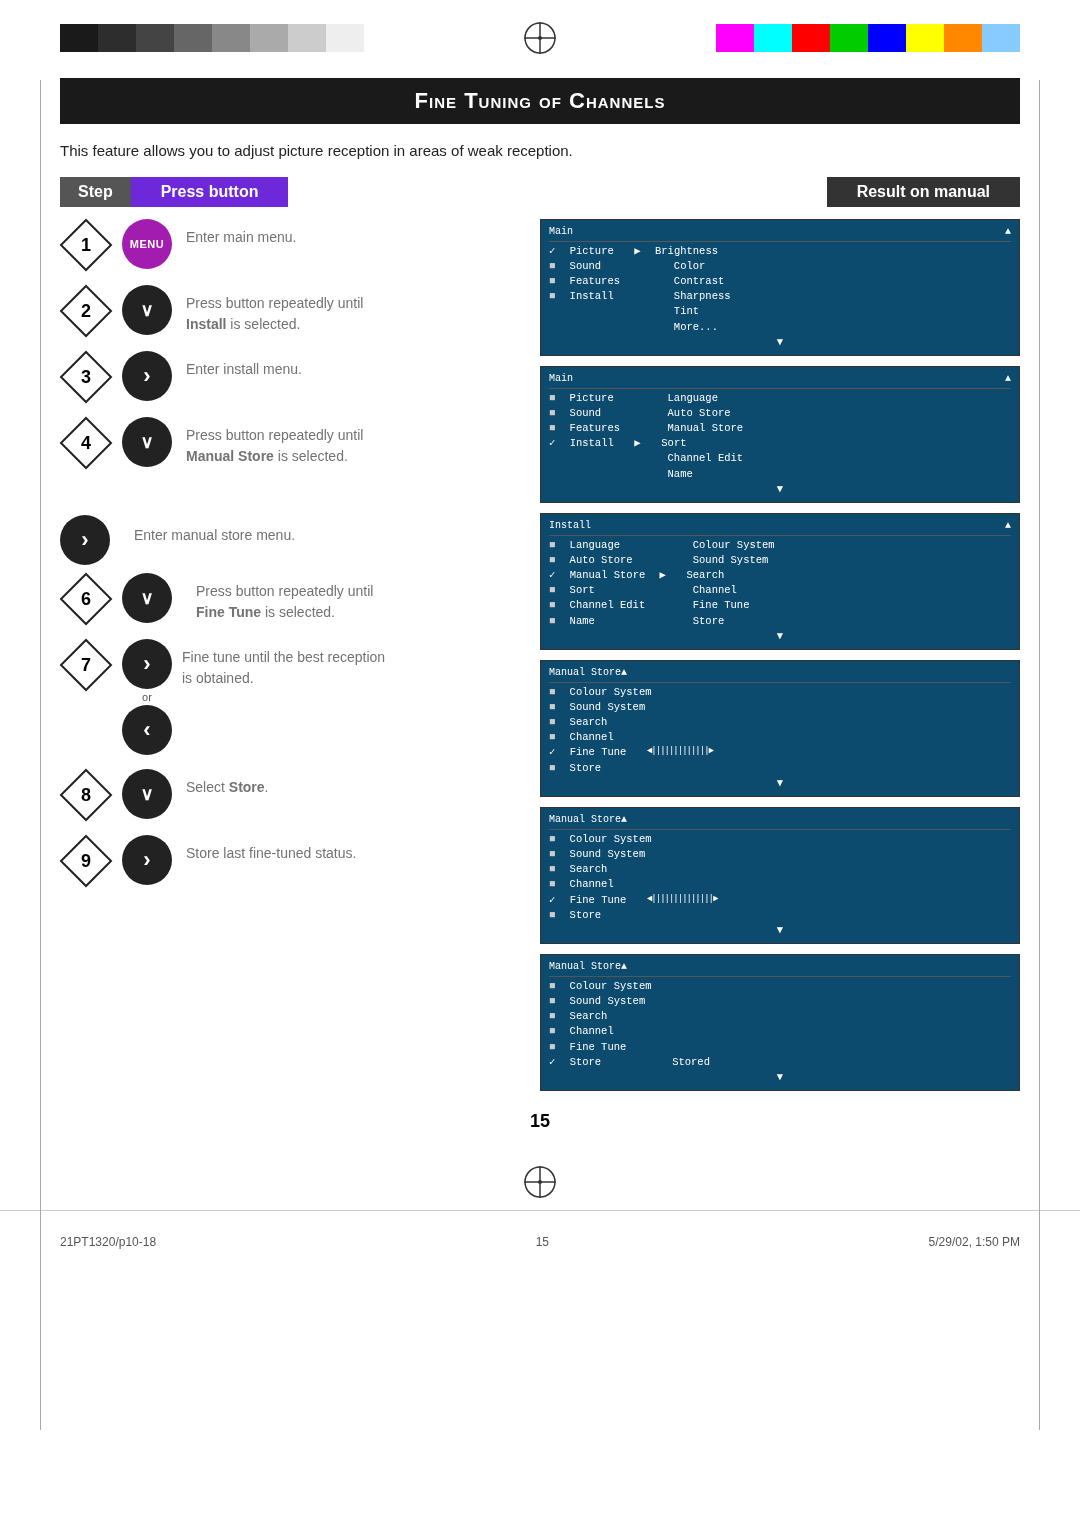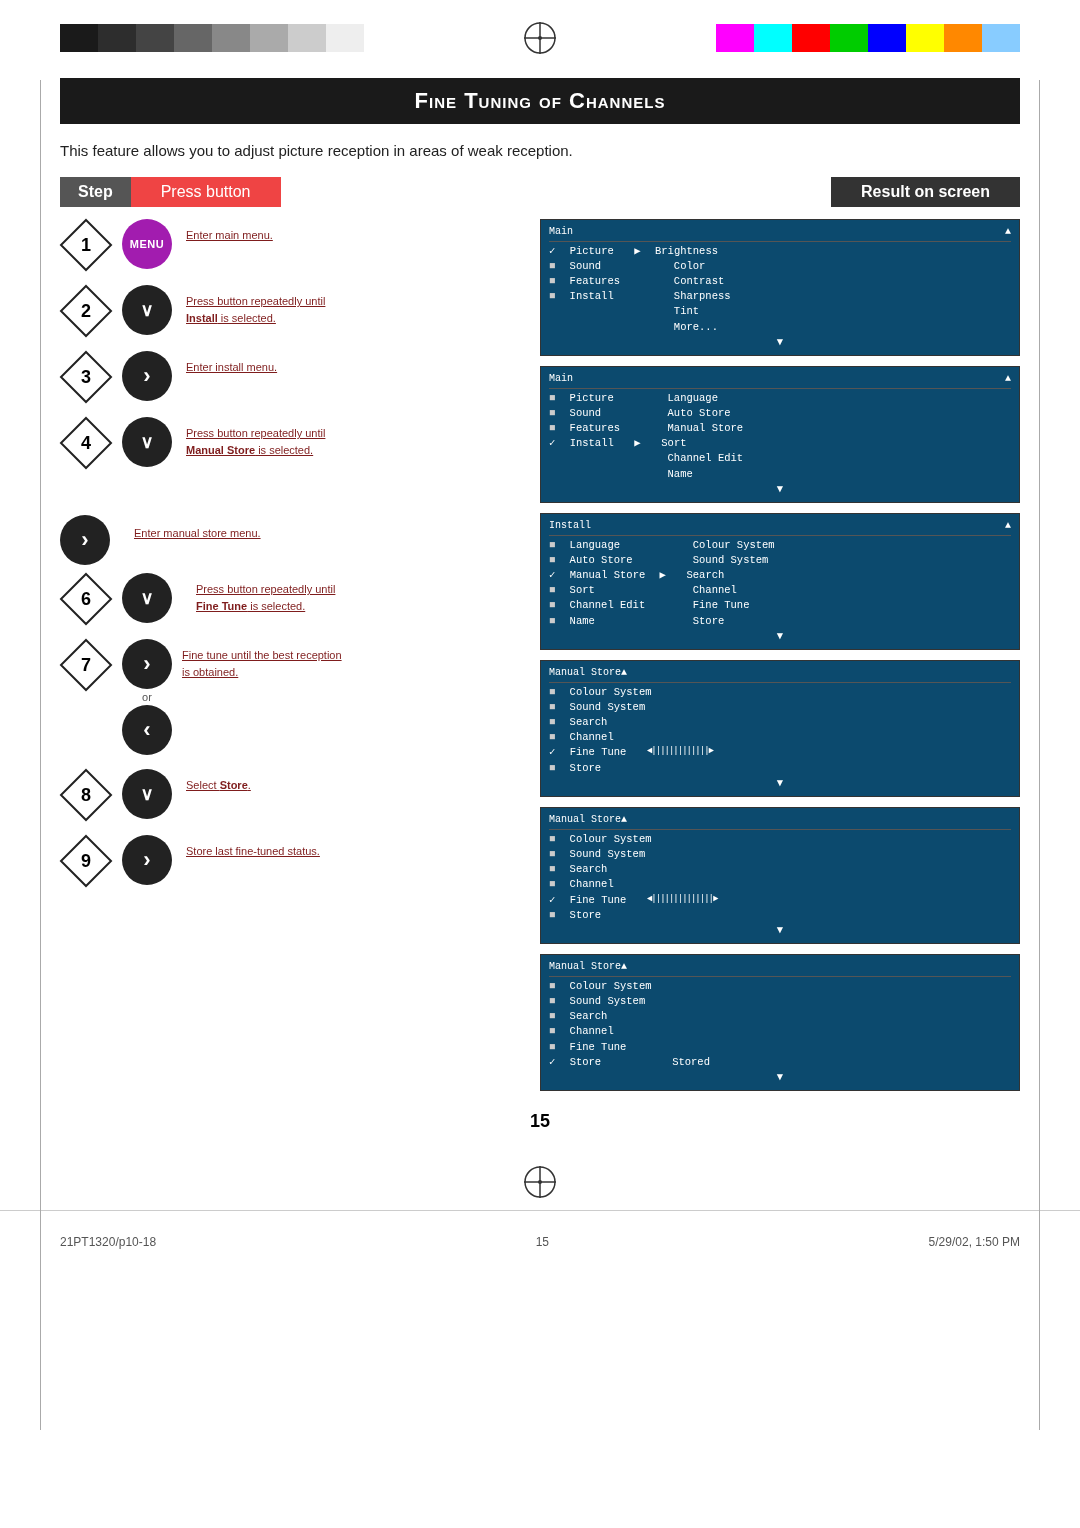--- a/index.html
+++ b/index.html
@@ -68,23 +68,23 @@
     .header-step {
       background: #555;
       color: #fff;
       font-weight: bold;
       font-size: 16px;
       padding: 6px 18px;
       display: flex;
       align-items: center;
     }
     .header-press {
-      background: #ef4444;
+      background: #6d28d9;
       color: #fff;
-      font-weight: normal;
+      font-weight: bold;
       font-size: 16px;
       padding: 6px 30px;
       display: flex;
       align-items: center;
     }
     .header-result {
       background: #333;
       color: #fff;
       font-weight: bold;
       font-size: 16px;
@@ -135,25 +135,24 @@
     .btn-icon.menu-btn {
       background: #a21caf;
       font-size: 11px;
       letter-spacing: 0.5px;
     }
     .btn-icon.tv-btn {
       background: #555;
       font-size: 16px;
     }
     .step-text {
-      font-size: 11px;
-      color: #7f1d1d;
+      font-size: 14px;
+      color: #737373;
       padding-top: 8px;
       line-height: 1.5;
-      text-decoration: underline;
     }
     .step-text strong { font-weight: bold; }
 
     
     .screen-box {
       background: #0c4a6e;
       color: #fff;
       font-family: 'Courier New', monospace;
       font-size: 10.5px;
       padding: 5px 8px 5px 8px;
@@ -288,21 +287,21 @@
 
 <div class="main-content">
 
   <div class="title-bar">Fine Tuning of Channels</div>
 
   <div class="subtitle">This feature allows you to adjust picture reception in areas of weak reception.</div>
 
   <div class="header-row">
     <div class="header-step">Step</div>
     <div class="header-press">Press button</div>
-    <div class="header-result">Result on screen</div>
+    <div class="header-result">Result on manual</div>
   </div>
 
   <div class="two-col">
 
     <div class="left-col">
 
       <div class="step-row">
         <div class="diamond-step">
           <svg viewBox="0 0 54 54" xmlns="http://www.w3.org/2000/svg">
             <polygon points="27,2 52,27 27,52 2,27" fill="none" stroke="#222" stroke-width="2"></polygon>

